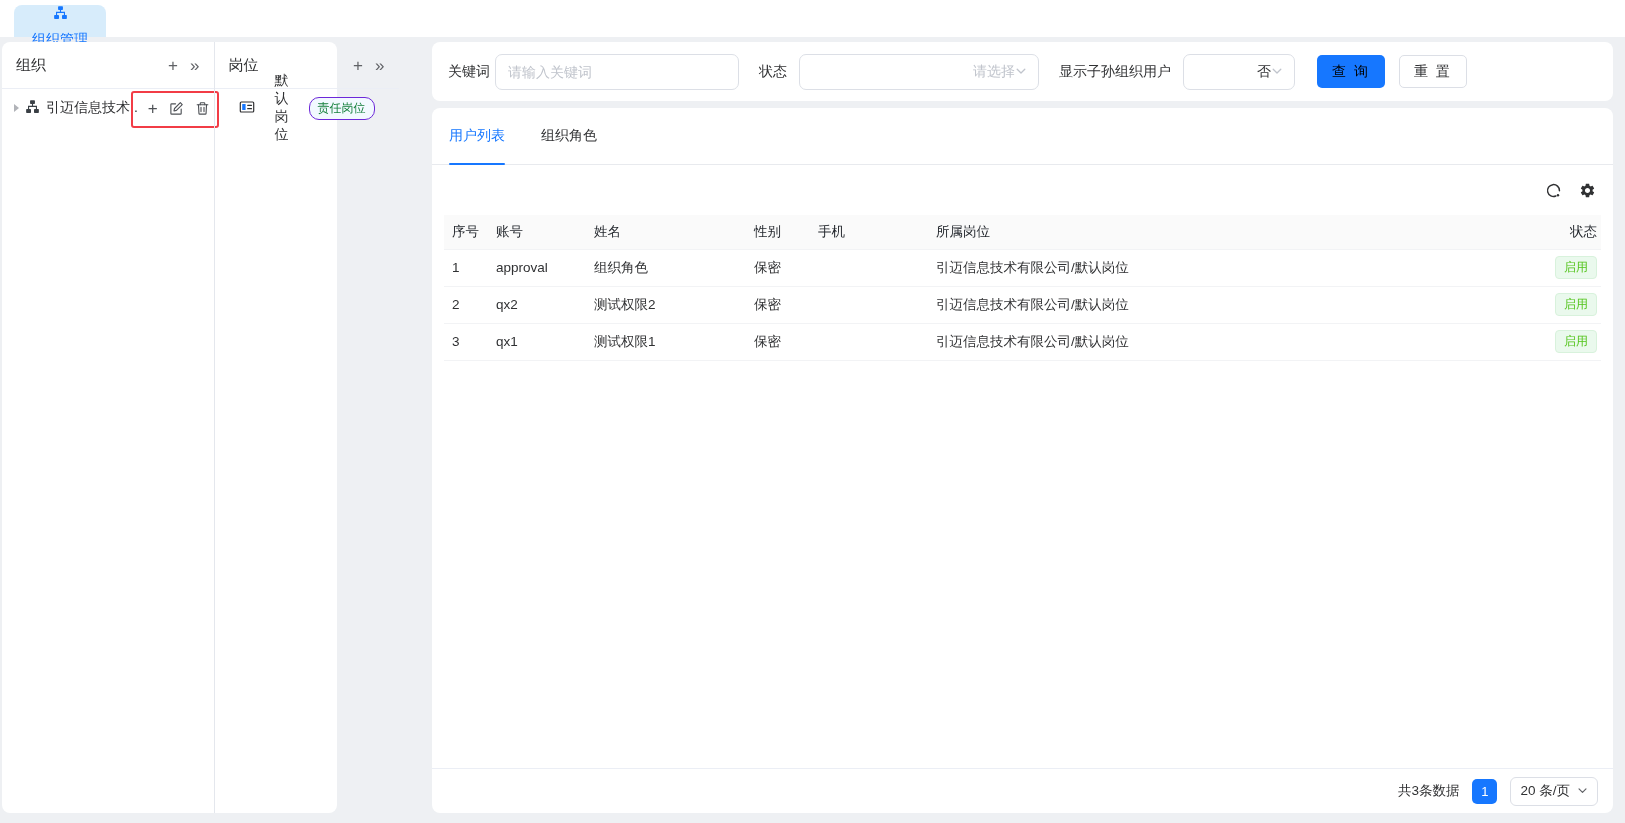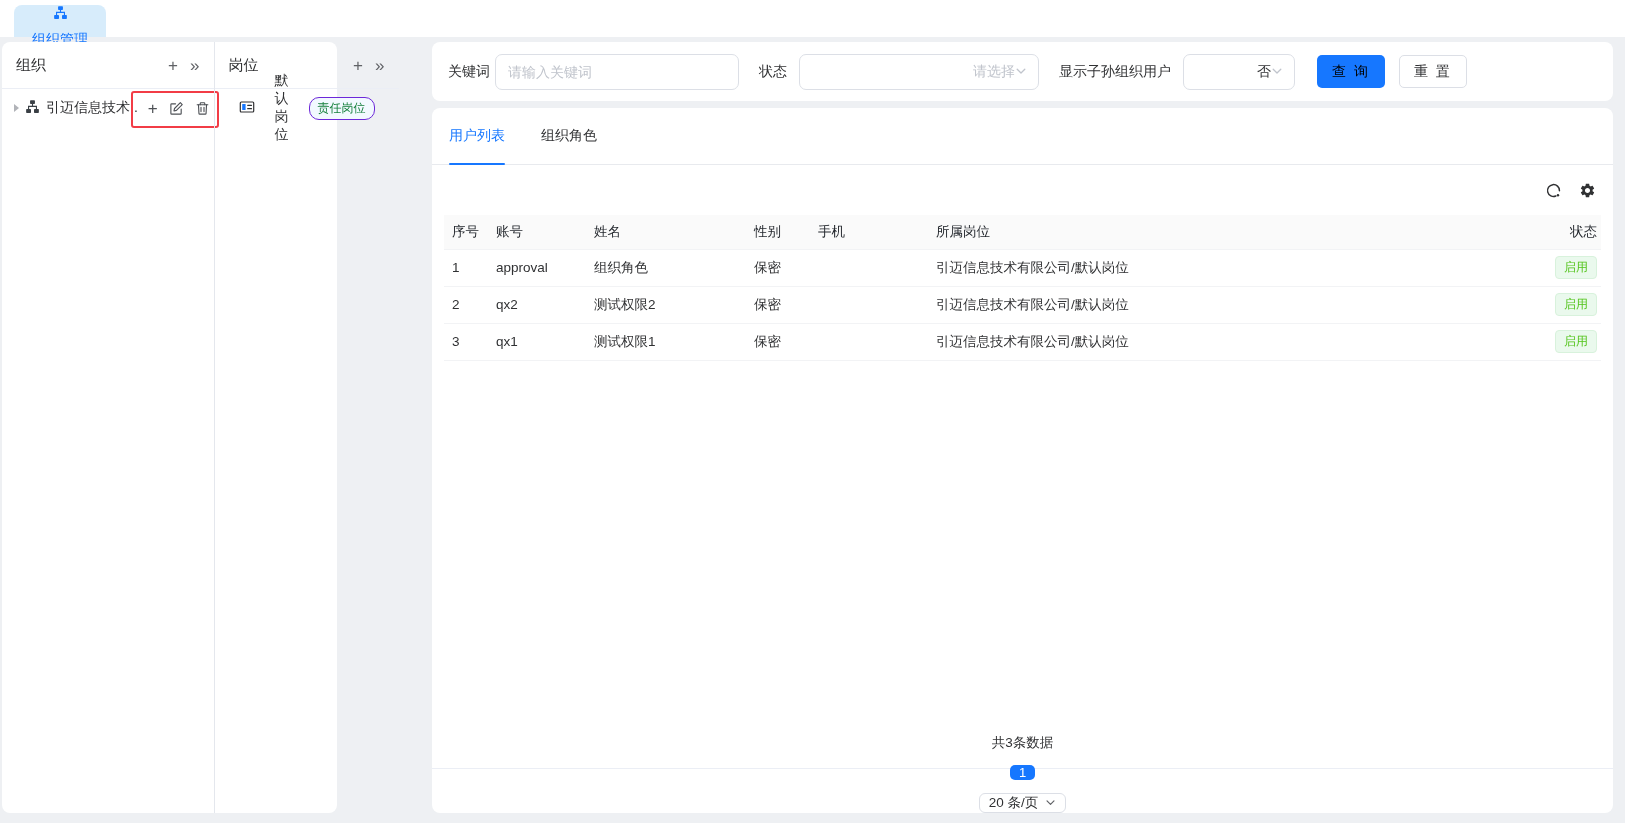--- a/index.html
+++ b/index.html
@@ -82,21 +82,21 @@
   tbody td { height:37px; border-bottom:1px solid #f2f3f5; padding:0 8px; white-space:nowrap; overflow:hidden; }
   th.col-status, td.col-status { text-align:right; padding-right:4px; }
   .badge-green {
     display:inline-block; background:#eaf9ed; color:#52c41a; border:1px solid #d8f2dc;
     border-radius:4px; padding:3px 8px; font-size:12px; line-height:1.2;
   }
   
   .pager {
     position:absolute; left:0; right:0; bottom:0; height:45px; border-top:1px solid #ebeef5;
     display:flex; align-items:center; justify-content:flex-end; gap:13px; padding:0 15px;
-    font-size:13.5px; color:#303133;flex-direction:column;
+    font-size:13.5px; color:#303133;
   }
   .page-btn {
     min-width:25px; height:25px; background:#1677ff; color:#fff; border-radius:5px;
     display:flex; align-items:center; justify-content:center; font-size:13px; cursor:pointer;
   }
   .size-select {
     height:29px; border:1px solid #dcdfe6; border-radius:6px; padding:0 9px;
     display:flex; align-items:center; gap:7px; font-size:13.5px; cursor:pointer; background:#fff;
   }
   svg { flex-shrink:0; }

